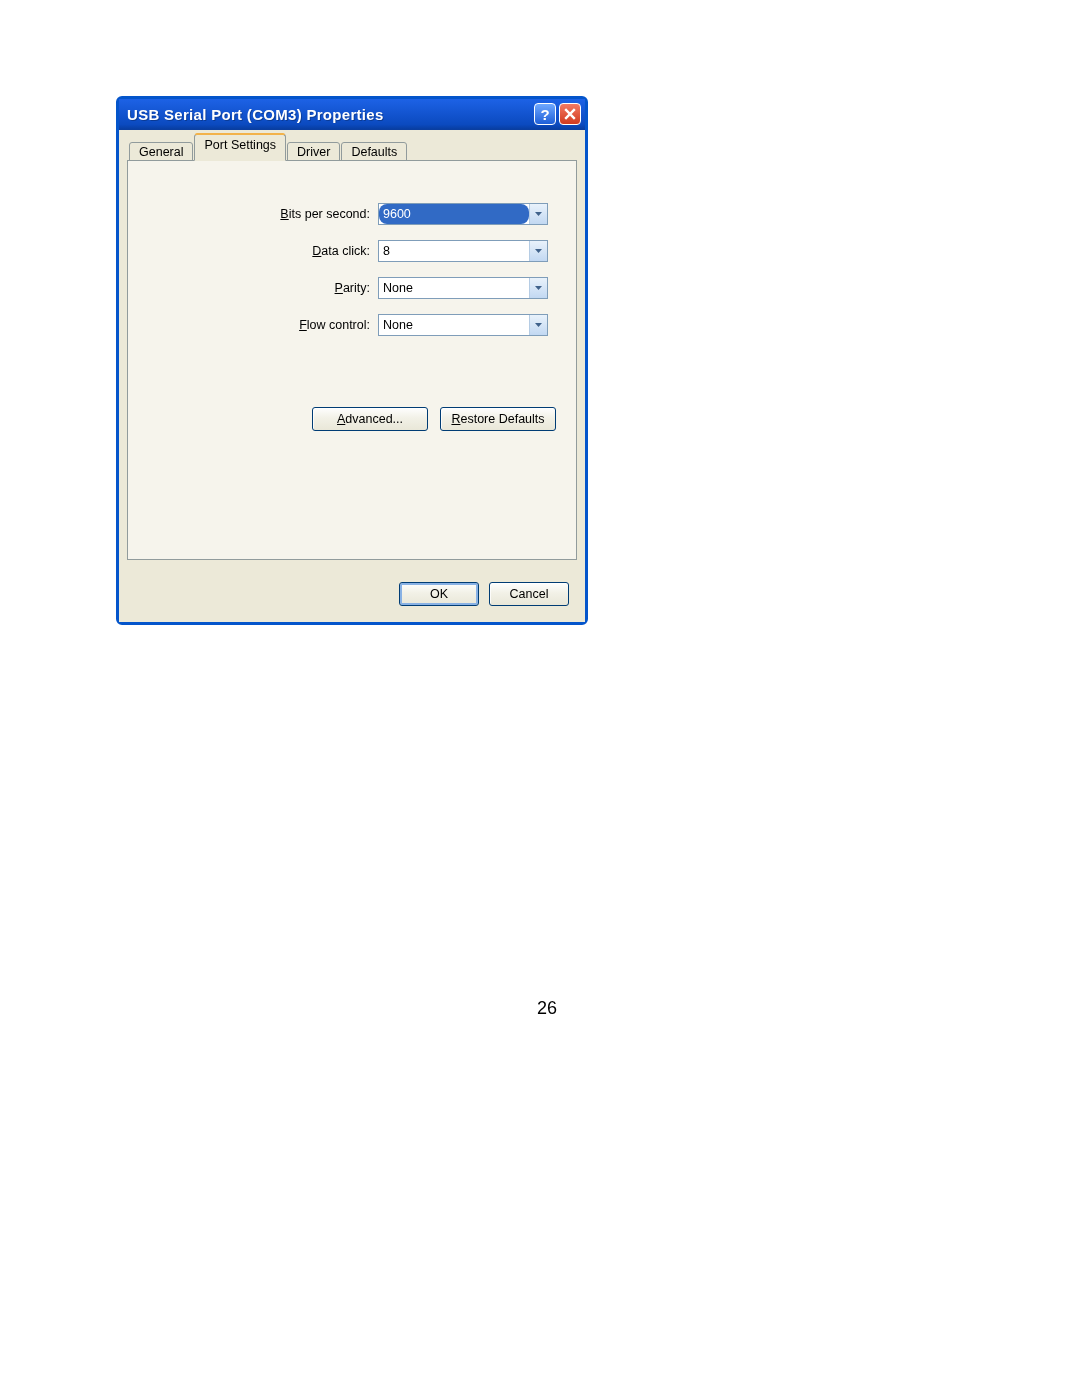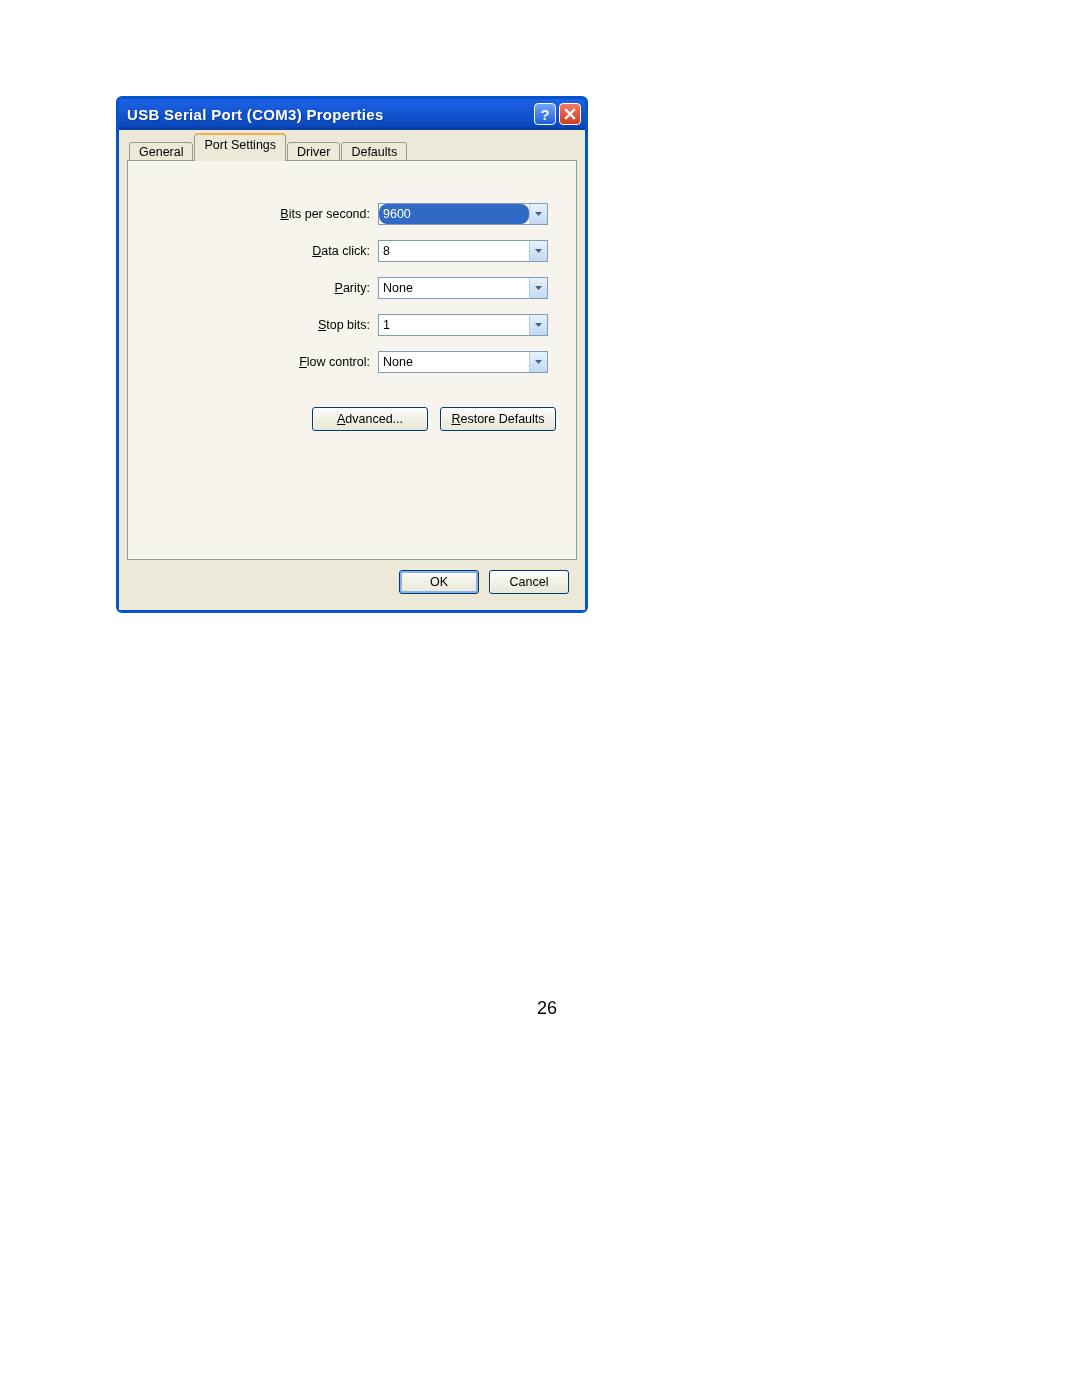--- a/index.html
+++ b/index.html
@@ -195,21 +195,21 @@
     cursor: default;
     box-sizing: border-box;
   }
   .xpbtn .ul { text-decoration: underline; }
 
   
   .dlg-buttons {
     display: flex;
     justify-content: flex-end;
     gap: 10px;
-    padding: 10px 8px 8px 8px;
+    padding: 22px 8px 8px 8px;
     font-family: Tahoma, Arial, sans-serif;
     font-size: 12.5px;
   }
   .dlg-buttons .xpbtn { min-width: 80px; }
   .dlg-buttons .xpbtn.default {
     box-shadow: inset 0 0 0 2px #88b1e4, inset 1px 1px 0 rgba(255,255,255,.8);
   }
 
   
   .caption {
@@ -292,31 +292,20 @@
             <div class="combo">
               <div class="combo-text">None</div>
               <div class="combo-btn">
                 <svg viewBox="0 0 7 4">
                     <path d="M0 0 L3.5 4 L7 0 Z" fill="#40628b"></path>
                   </svg>
               </div>
             </div>
           </div>
 
-          <div class="row">
-            <label><span class="ul">S</span><span>top bits:</span></label>
-            <div class="combo">
-              <div class="combo-text">1</div>
-              <div class="combo-btn">
-                <svg viewBox="0 0 7 4">
-                    <path d="M0 0 L3.5 4 L7 0 Z" fill="#40628b"></path>
-                  </svg>
-              </div>
-            </div>
-          </div>
 
           <div class="row">
             <label><span class="ul">F</span><span>low control:</span></label>
             <div class="combo">
               <div class="combo-text">None</div>
               <div class="combo-btn">
                 <svg viewBox="0 0 7 4">
                     <path d="M0 0 L3.5 4 L7 0 Z" fill="#40628b"></path>
                   </svg>
               </div>

